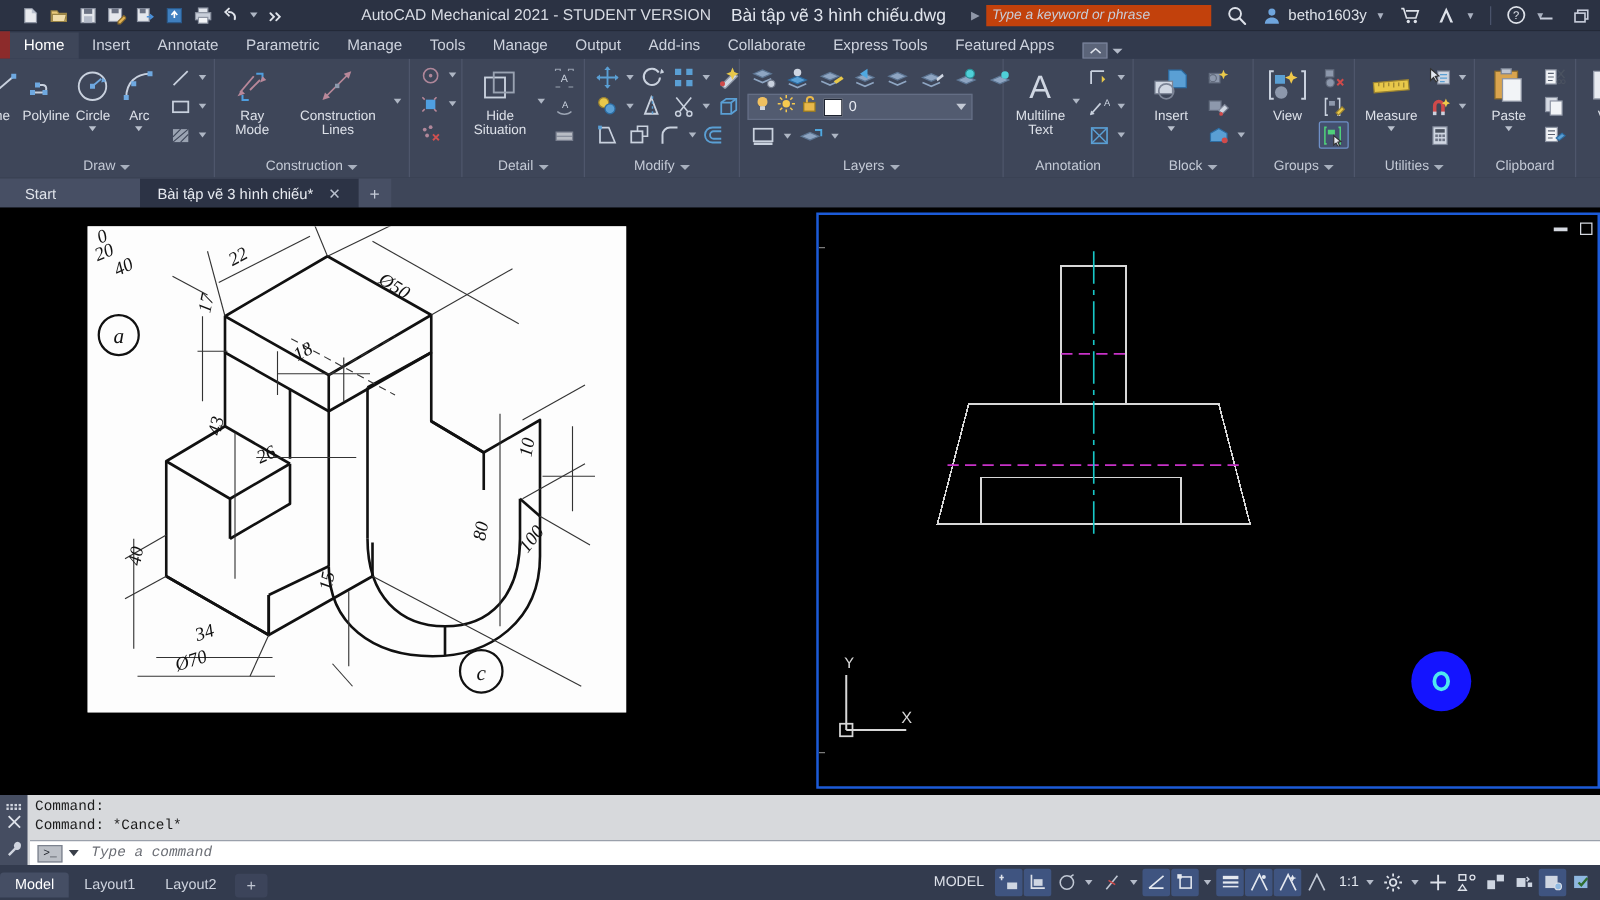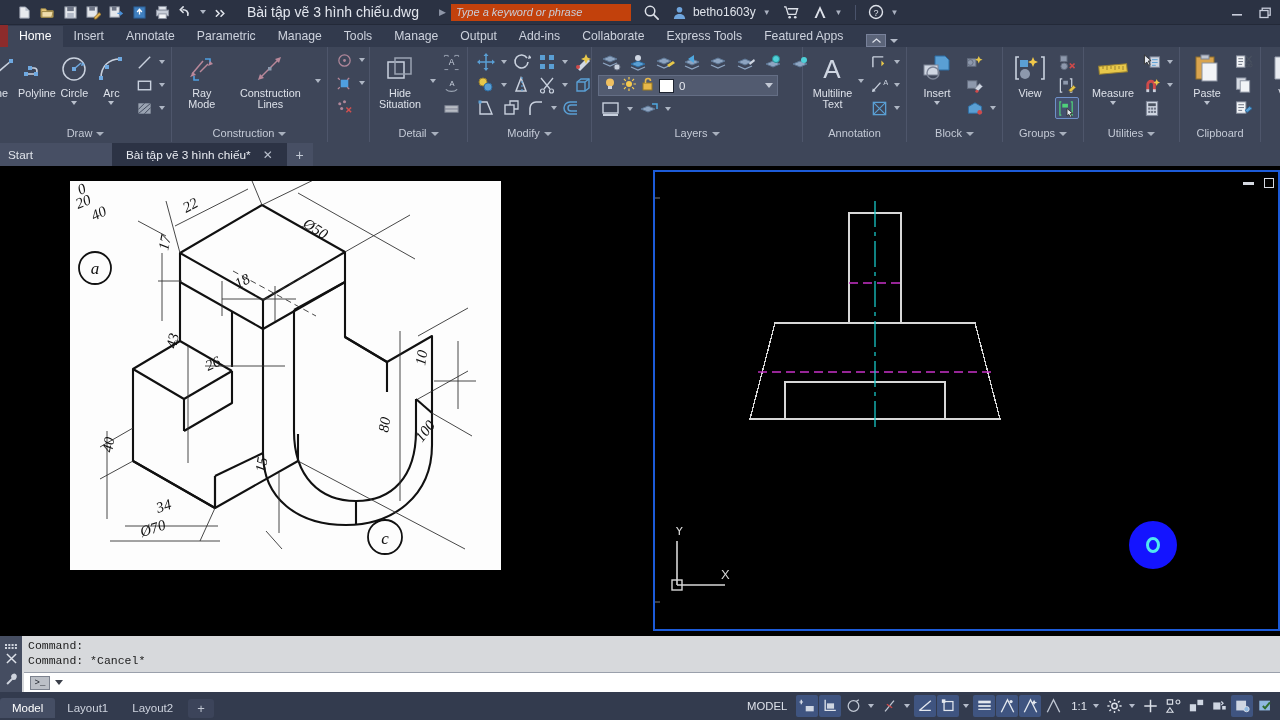--- a/index.html
+++ b/index.html
@@ -103,21 +103,21 @@
   
   .filetabs {
     position: absolute; top: 142px; left: 0; width: 1280px; height: 24px;
     background: #3e4659; display: flex; align-items: flex-end;
   }
   .ftab {
     height: 23px; display: flex; align-items: center; padding: 0 14px;
     color: #d3d8e2; font-size: 11.8px; cursor: pointer; white-space: nowrap;
     border-right: 1px solid #4b melhor;
   }
-  .ftab.start { background: #474f64; width: 112px; color: #dfe3ea; padding-left: 8px; }
+  .ftab.start { background: #474f64; width: 112px; color: #dfe3ea; padding-left: 20px; }
   .ftab.active { background: #2c3345; color: #e8ebf1; }
   .ftab-close { margin-left: 12px; color: #b9c0cd; font-size: 12px; cursor: pointer; }
   .ftab-add {
     width: 26px; height: 23px; display:flex;align-items:center;justify-content:center;
     color: #c4cad6; font-size: 14px; cursor: pointer; background: #474f64;
   }
 
   
   .workspace {
     position: absolute; top: 166px; left: 0; width: 1280px; height: 470px;
@@ -262,20 +262,21 @@
       <div class="mini-dd">
           <i></i>
         </div>
       <div class="qat-btn">
         <svg width="16" height="15" viewBox="0 0 16 16">
             <path d="M3 6l3 3-3 3M8 6l3 3-3 3" stroke="#dfe3ea" fill="none" stroke-width="1.6" stroke-linecap="round"></path>
           </svg>
       </div>
     </div>
 
+    <div class="title-text">AutoCAD Mechanical 2021 - STUDENT VERSION</div>
     <div class="doc-title">Bài tập vẽ 3 hình chiếu.dwg</div>
 
     <div class="search-wrap">
       <span class="search-caret">▶</span>
       <input class="search-box" placeholder="Type a keyword or phrase" style="">
       <div class="tb-icon">
         <svg width="17" height="17" viewBox="0 0 18 18">
             <circle cx="7.5" cy="7.5" r="5" stroke="#dde1e9" fill="none" stroke-width="1.6"></circle>
             <path d="M11.3 11.3L16 16" stroke="#dde1e9" stroke-width="1.8" stroke-linecap="round"></path>
           </svg>
@@ -1229,20 +1230,21 @@
     </div>
 
     <div class="cmd-history">
       <div>Command:</div>
       <div>Command: *Cancel*</div>
     </div>
 
     <div class="cmd-input-row">
       <span class="cmd-prompt-icon">&gt;_</span>
       <span class="cmd-caret2"></span>
+      <input class="cmd-input" placeholder="Type a command" style="">
     </div>
   </div>
 
   <div class="statusbar">
     <div class="layout-tabs">
       <div class="ltab active">Model</div>
       <div class="ltab">Layout1</div>
       <div class="ltab">Layout2</div>
       <div class="ltab-add">+</div>
     </div>

